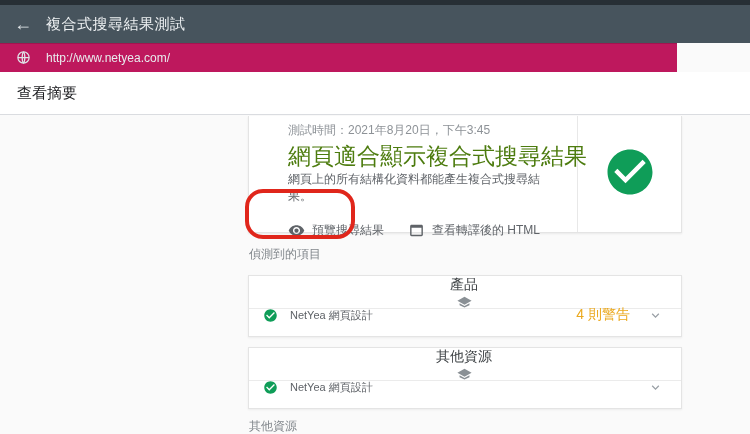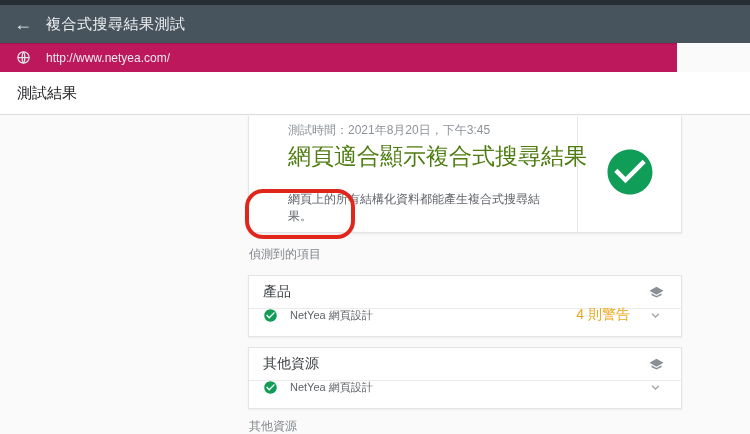--- a/index.html
+++ b/index.html
@@ -56,21 +56,21 @@
     padding: 6px 14px 0 15px;
   }
   .summary-right {
     flex: 1; display: flex; align-items: center; justify-content: center;
   }
   .test-time { font-size: 12px; color: #8d9297; line-height: 17px; }
   .verdict {
     font-size: 23px; font-weight: 400; color: #4d7c0f;
     line-height: 30px; margin-top: 2px; white-space: nowrap;
   }
-  .verdict-sub { font-size: 12px; color: #5f6368; line-height: 17px; margin-top: 20px; }
+  .verdict-sub { font-size: 12px; color: #5f6368; line-height: 17px; margin-top: 0; }
   .actions { margin-top: 15px; display: flex; align-items: center; gap: 24px; }
   .text-btn {
     display: flex; align-items: center; gap: 7px;
     background: none; border: none; font-family: inherit;
     font-size: 12px; color: #5f6368; cursor: pointer; padding: 2px 0;
   }
   .big-check { width: 54px; height: 54px; margin-top: -4px; }
 
   
   .annotation {
@@ -88,21 +88,21 @@
 
   .item-card {
     position: absolute; left: 248px; width: 434px; height: 62px;
     background: #fff; border: 1px solid #e4e4e4;
     box-shadow: 0 1px 2px rgba(0,0,0,.06);
   }
   #card-0 { top: 275px; }
   #card-1 { top: 347px; }
   .item-card-header {
     height: 33px; display: flex; align-items: center;
-    padding: 0 16px 0 14px; border-bottom: 1px solid #ebebeb;
+    padding: 0 16px 0 14px; border-bottom: 1px solid #ebebeb; flex-direction: column;
   }
   .item-card-title { font-size: 14px; color: #3c4043; flex: 1; }
   .item-row {
     height: 27px; display: flex; align-items: center;
     padding: 0 18px 15px 14px; cursor: pointer;
   }
   .row-label { font-size: 11px; color: #5f6368; margin-left: 12px; flex: 1; }
   .row-warning { font-size: 14px; color: #eba81c; margin-right: 18px; }
   .chevron { display: flex; cursor: pointer; }
 
@@ -122,28 +122,46 @@
   <span class="globe-wrap icon">
     <svg width="15" height="15" viewBox="0 0 24 24" fill="none" stroke="#dfe4e7" stroke-width="2">
       <circle cx="12" cy="12" r="9"></circle>
       <path d="M3 12h18M12 3c2.8 2.6 2.8 15.4 0 18M12 3c-2.8 2.6-2.8 15.4 0 18"></path>
     </svg>
   </span>
   <span class="url-text">http://www.netyea.com/</span>
 </div>
 
 <div class="resultstrip">
-  <span class="resultstrip-label">測試結果</span>
+  <span class="resultstrip-label">查看摘要</span>
 </div>
 
 <section class="summary-card">
   <div class="summary-left">
     <div class="test-time">測試時間：2021年8月20日，下午3:45</div>
     <h1 class="verdict">網頁適合顯示複合式搜尋結果</h1>
     <div class="verdict-sub">網頁上的所有結構化資料都能產生複合式搜尋結果。</div>
+    <div class="actions">
+      <button class="text-btn">
+        <span class="icon">
+          <svg width="17" height="17" viewBox="0 0 24 24" fill="#5f6368">
+            <path d="M12 4.5C7 4.5 2.73 7.61 1 12c1.73 4.39 6 7.5 11 7.5s9.27-3.11 11-7.5c-1.73-4.39-6-7.5-11-7.5zM12 17c-2.76 0-5-2.24-5-5s2.24-5 5-5 5 2.24 5 5-2.24 5-5 5zm0-8c-1.66 0-3 1.34-3 3s1.34 3 3 3 3-1.34 3-3-1.34-3-3-3z"></path>
+          </svg>
+        </span>
+        <span>預覽搜尋結果</span>
+      </button>
+      <button class="text-btn">
+        <span class="icon">
+          <svg width="17" height="17" viewBox="0 0 24 24" fill="#5f6368">
+            <path d="M19 4H5c-1.1 0-2 .9-2 2v12c0 1.1.9 2 2 2h14c1.1 0 2-.9 2-2V6c0-1.1-.9-2-2-2zm0 14H5V8h14v10z"></path>
+          </svg>
+        </span>
+        <span>查看轉譯後的 HTML</span>
+      </button>
+    </div>
   </div>
   <div class="summary-right">
     <span class="icon big-check">
       <svg width="54" height="54" viewBox="0 0 24 24" fill="#0f9d58">
         <path d="M12 2C6.48 2 2 6.48 2 12s4.48 10 10 10 10-4.48 10-10S17.52 2 12 2zm-2 15l-5-5 1.41-1.41L10 14.17l7.59-7.59L19 8l-9 9z"></path>
       </svg>
     </span>
   </div>
 </section>
 

